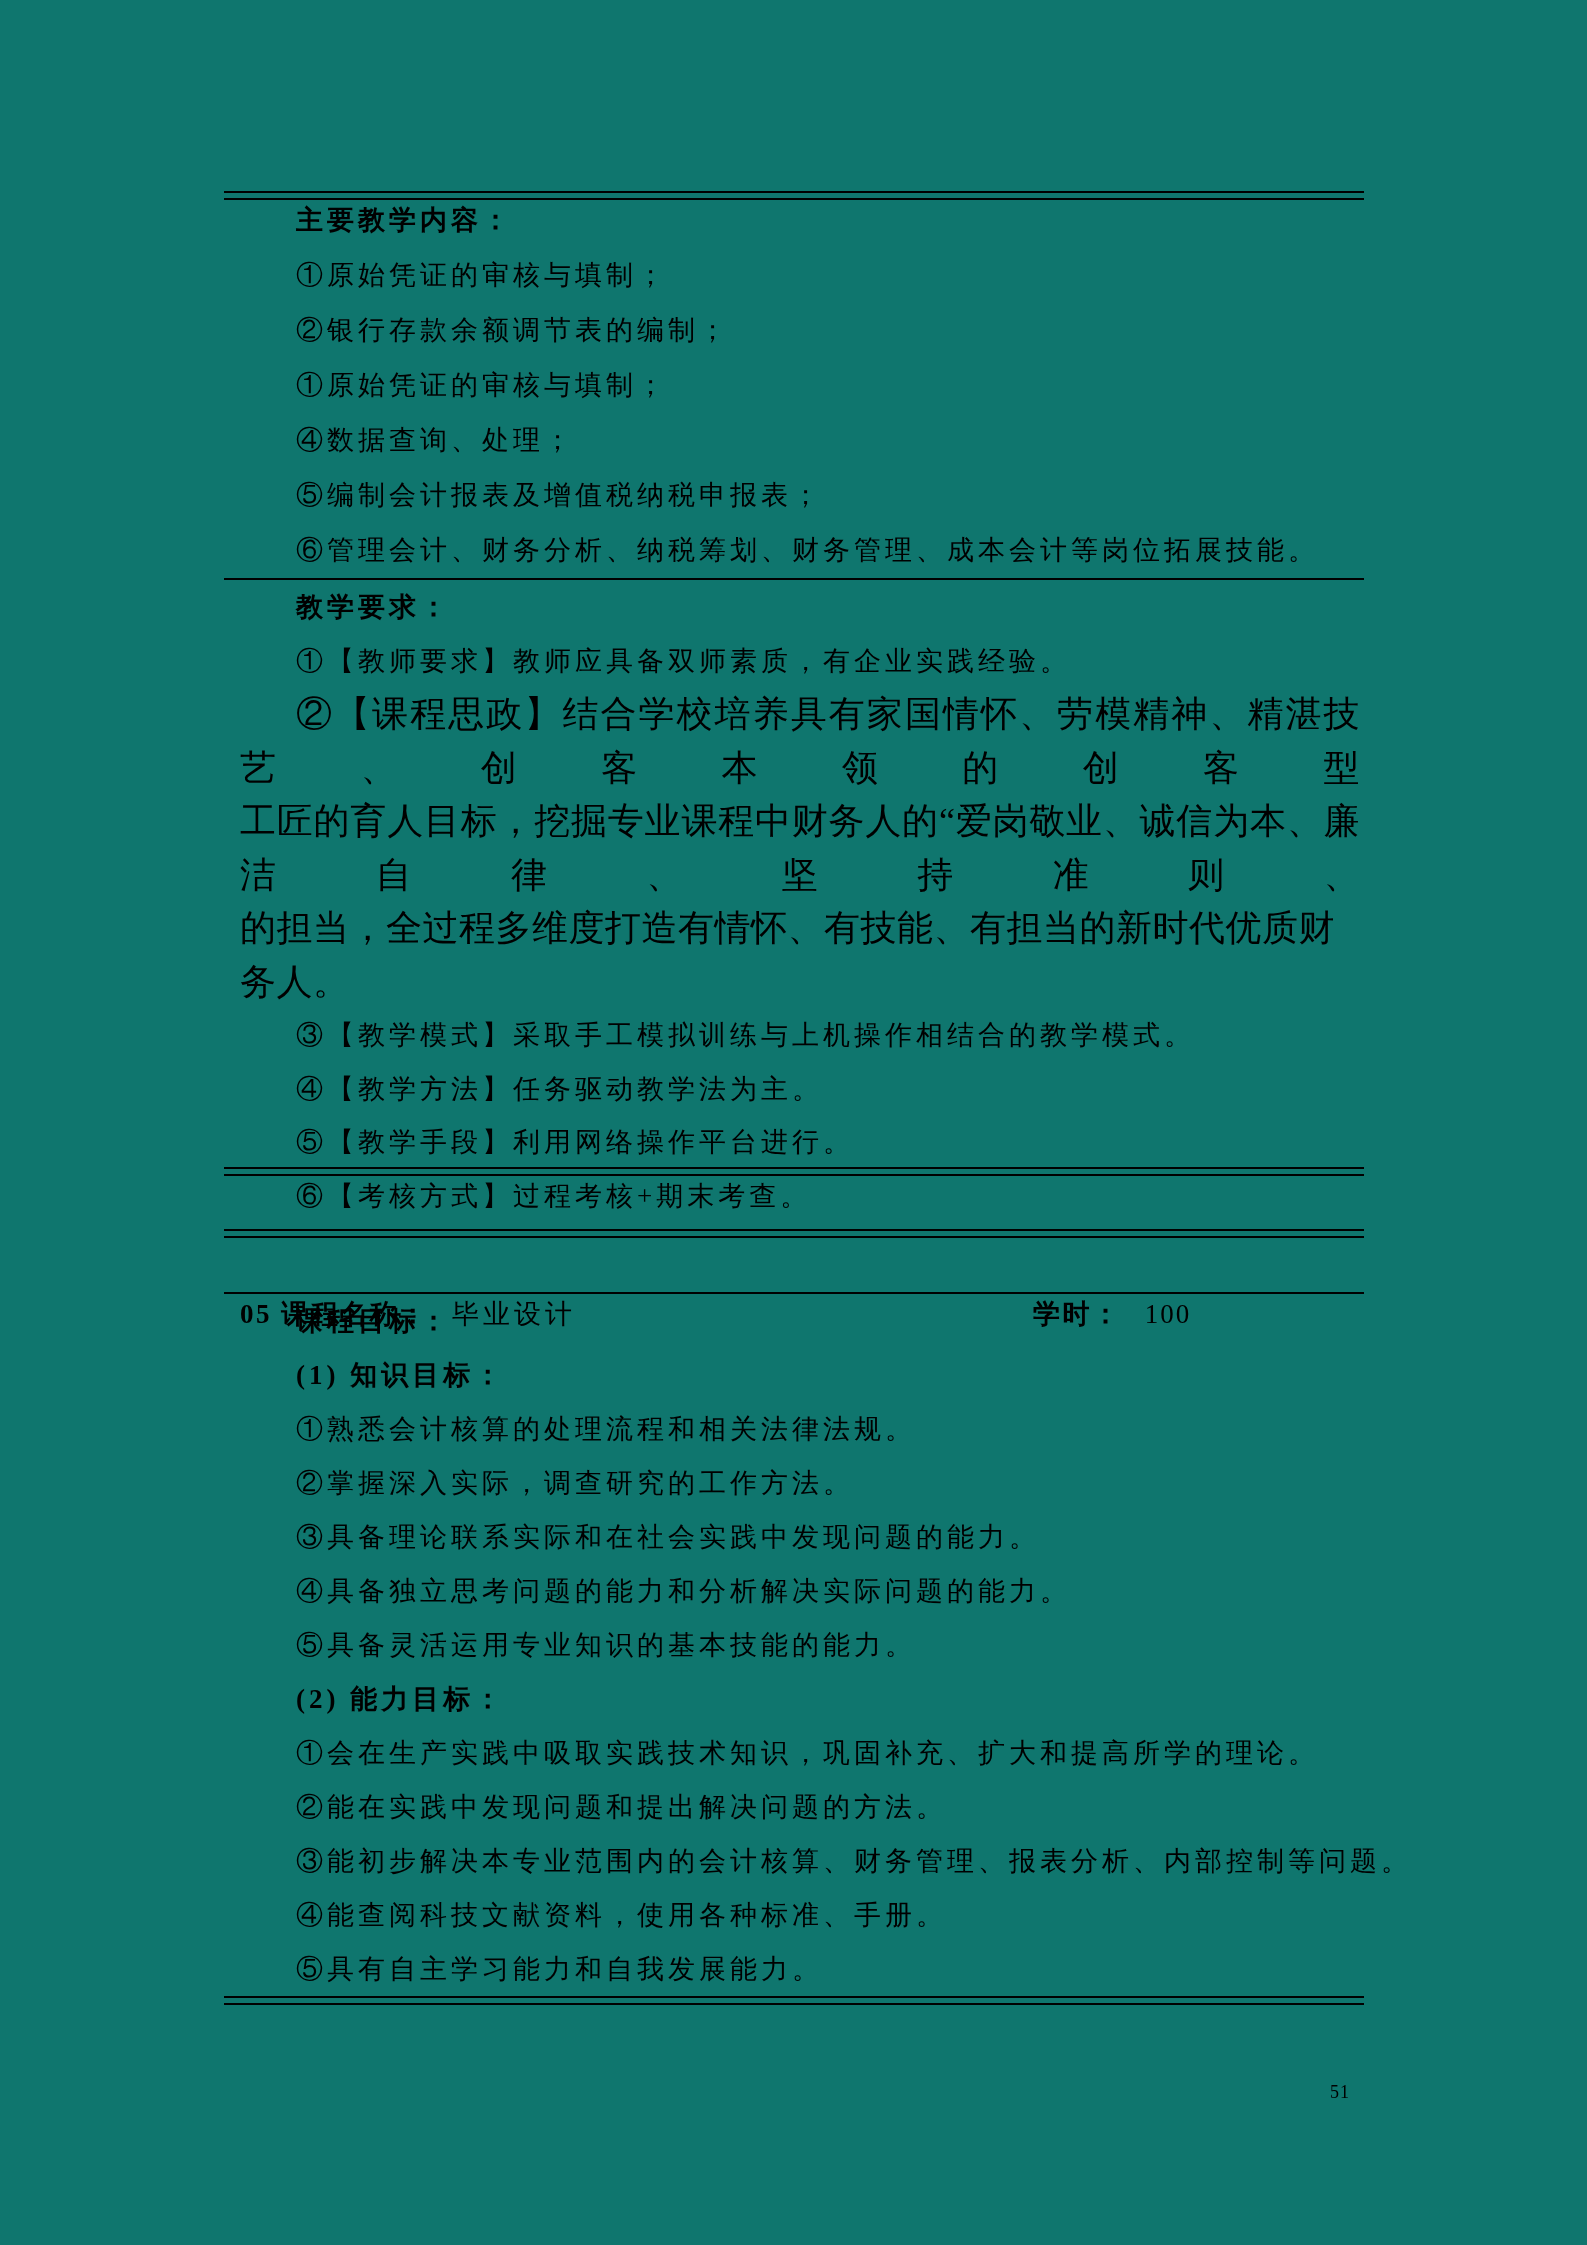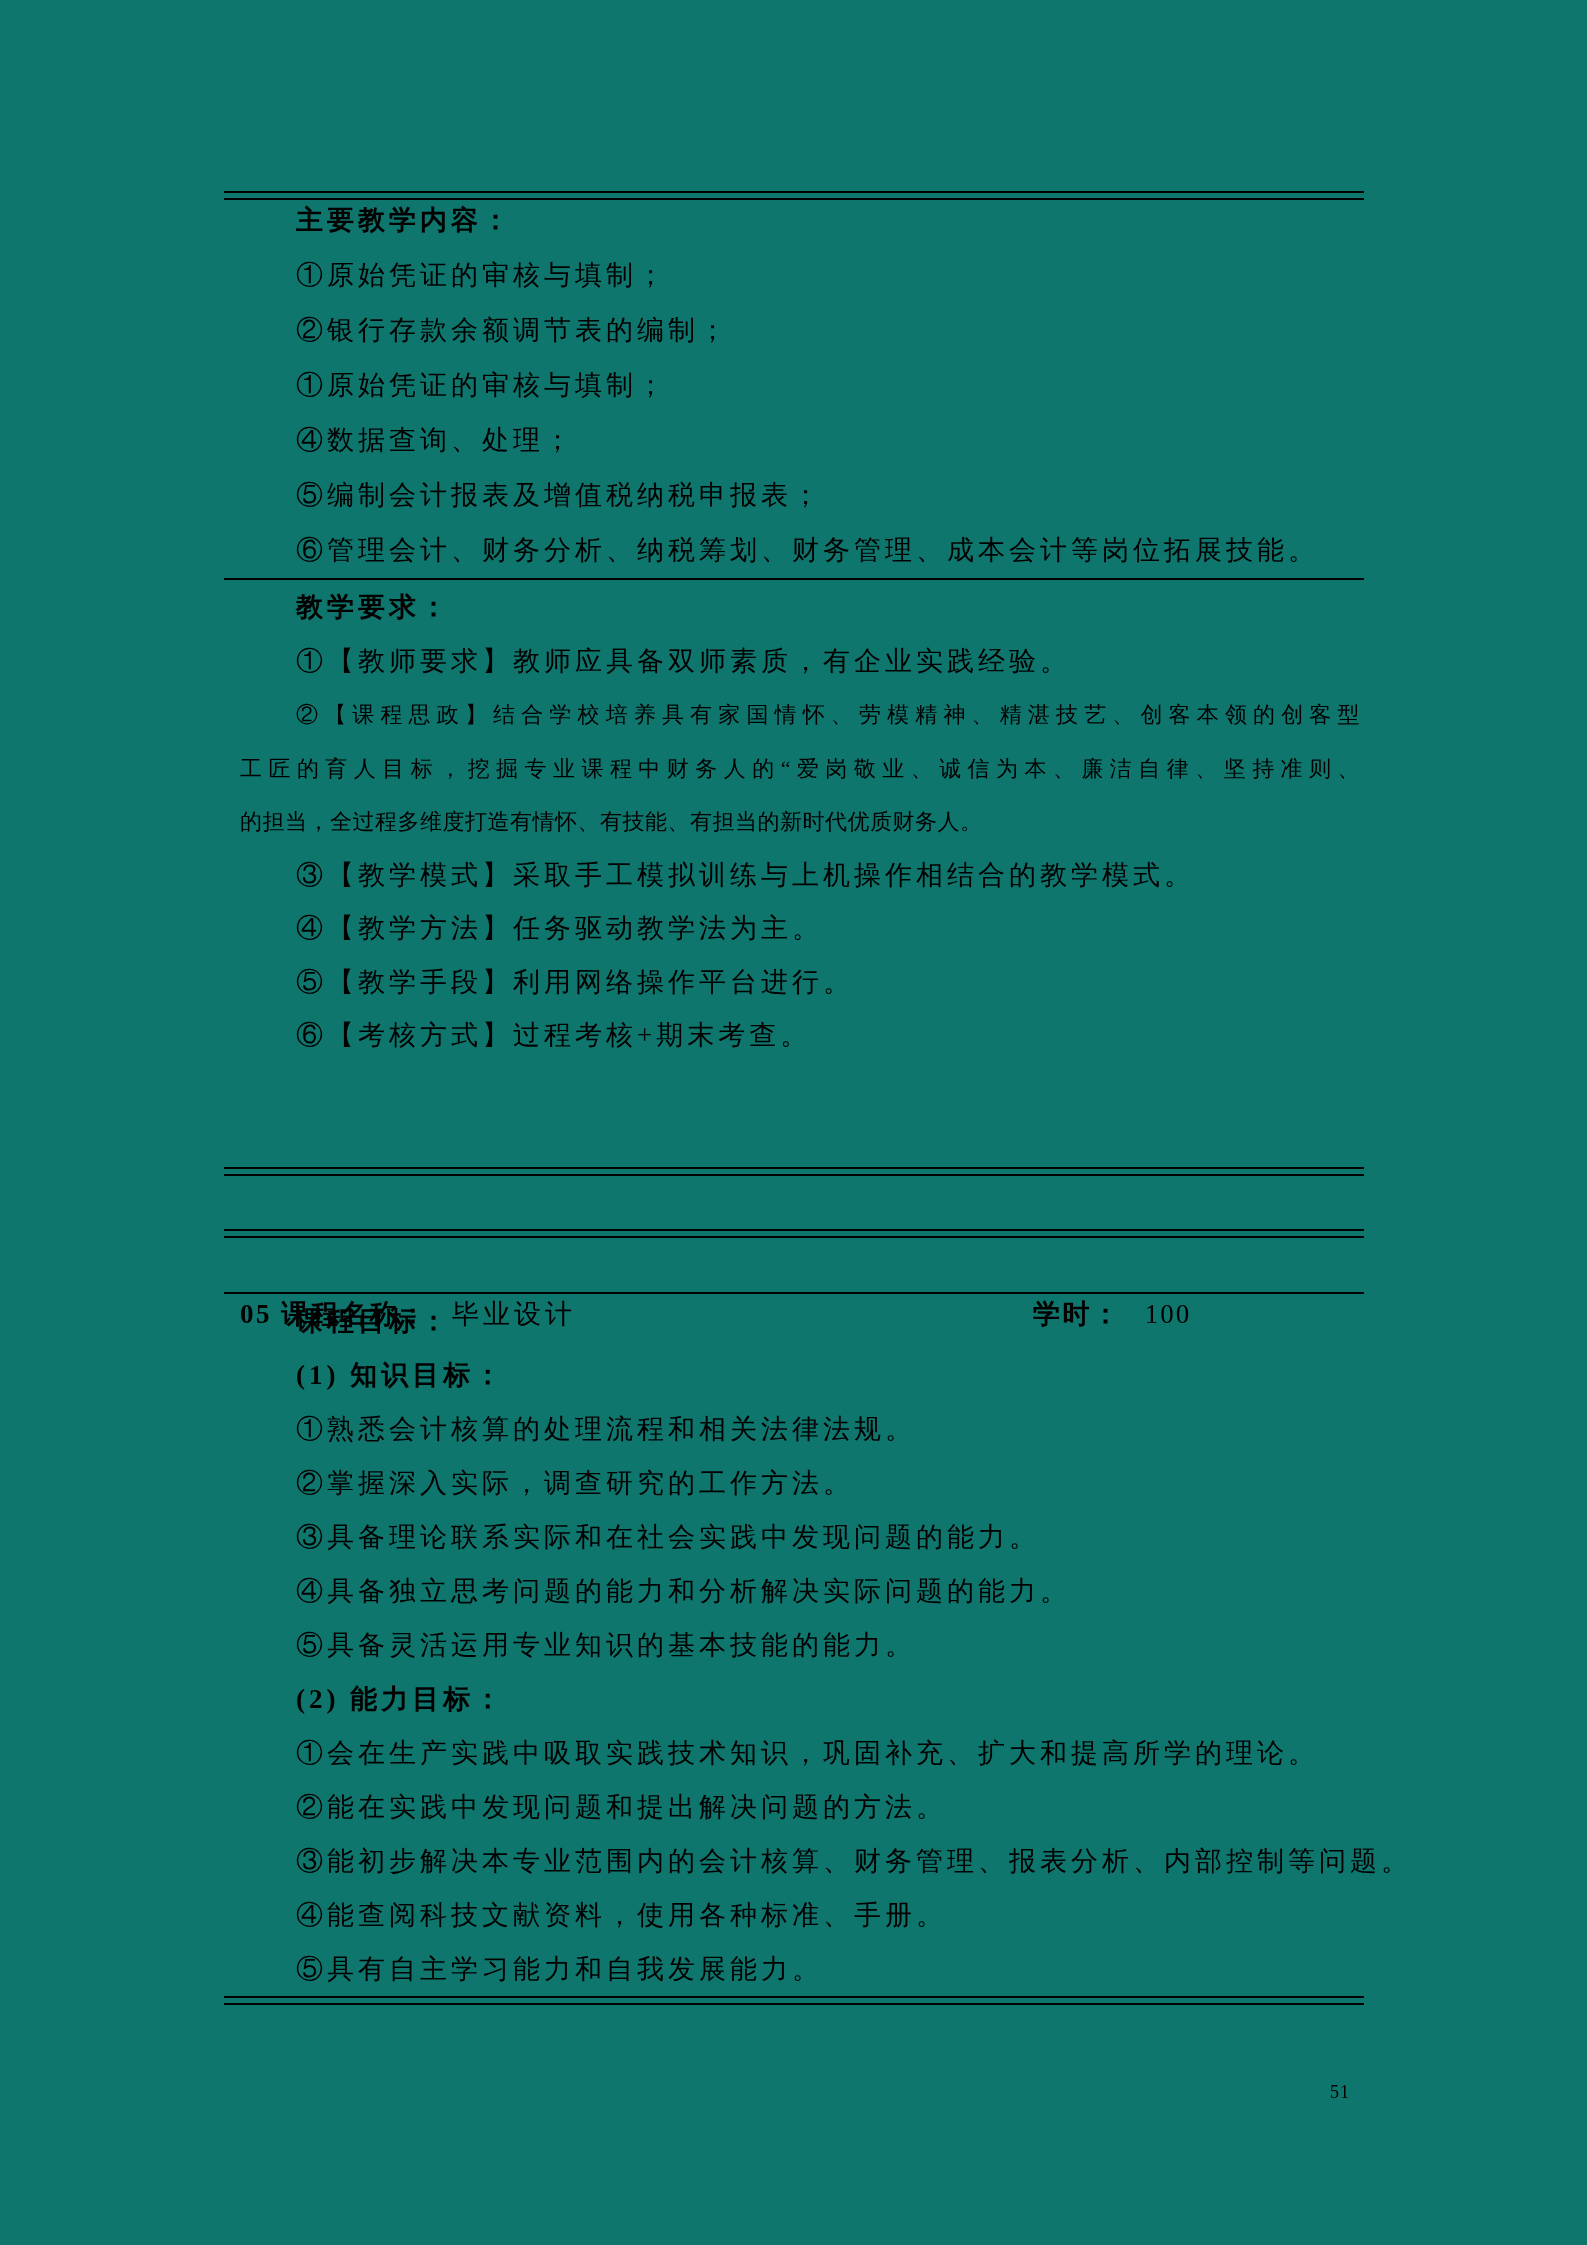--- a/index.html
+++ b/index.html
@@ -31,21 +31,21 @@
     letter-spacing: 4px;
   }
   .line { line-height: 55px; white-space: nowrap; }
   .secB .line { line-height: 53.5px; }
   .secC .line { line-height: 54px; }
   .b { font-weight: bold; }
   .ind { padding-left: 56px; }
   
   .pline {
     line-height: 53.5px;
-    font-size: 22px;
+    font-size: 36px;
     letter-spacing: 0.5px;
     white-space: normal;
     text-align: justify;
     text-align-last: justify;
     text-justify: inter-character;
   }
   .pline.first { text-indent: 56px; }
   .pline.last { text-align: left; text-align-last: left; }
   
   .course-row {

